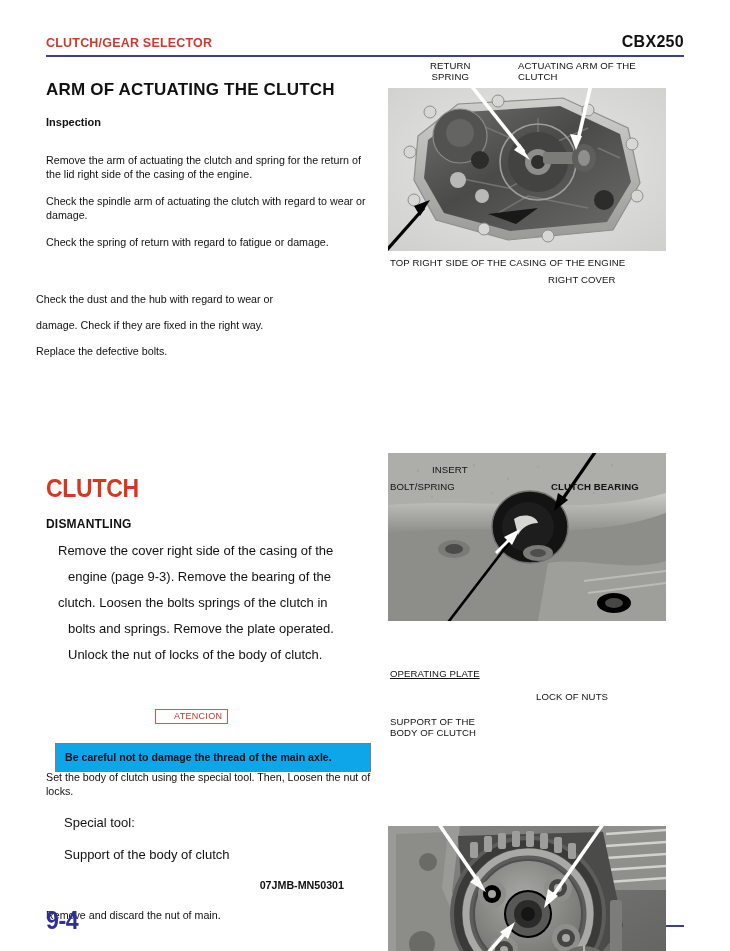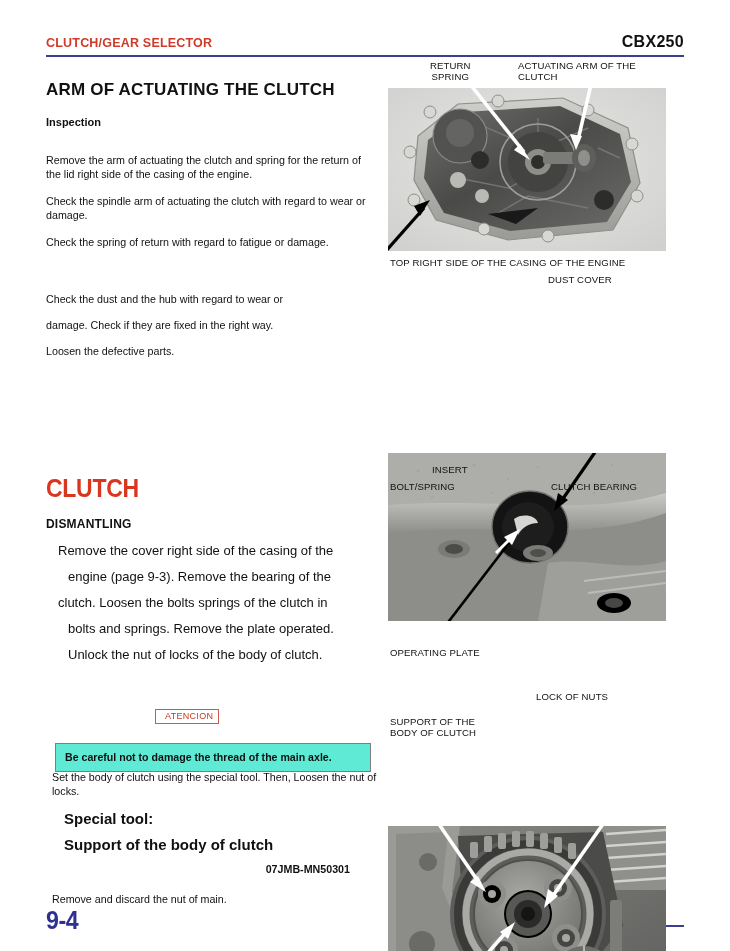--- a/index.html
+++ b/index.html
@@ -74,21 +74,21 @@
     margin: 0 0 14px 0;
   }
   .para-wide {
     font-size: 10.7px;
     line-height: 26px;
     margin: 0;
   }
 
   .block-dust {
     position: absolute;
-    left: 46px; top: 286px;
+    left: 36px; top: 286px;
     width: 330px;
   }
 
   
   .clutch-block {
     position: absolute;
     left: 46px; top: 474px;
     width: 330px;
   }
   .h-clutch {
@@ -121,45 +121,45 @@
 
   
   .atencion {
     position: absolute;
     left: 155px; top: 709px;
     border: 1px solid #d05a4a;
     color: #c8371f;
     font-size: 9px;
     font-weight: normal;
     letter-spacing: 0.3px;
-    padding: 1px 5px 2px 9px;
+    padding: 1px 5px 2px 18px;
     background: #ffffff;
   }
   .caution-box {
     position: absolute;
     left: 55px; top: 743px;
     width: 296px;
     border: 1px solid #7d7d7d;
     padding: 7px 9px;
-    background: #5eead4;
+    background: #0ea5e9;
     font-size: 10.6px;
     font-weight: bold;
     line-height: 13px;
   }
 
   .after-caution {
     position: absolute;
-    left: 52px; top: 771px;
+    left: 46px; top: 771px;
     width: 330px;
   }
   .tool-label {
-    font-size: 15px;
-    font-weight: bold;
+    font-size: 13px;
+    font-weight: normal;
     line-height: 13.5px;
-    margin: 12px;
+    margin: 18px;
   }
   .tool-code {
     font-size: 10.7px;
     font-weight: bold;
     text-align: right;
     margin: 10px 0 0 0;
     padding-right: 32px;
   }
   .closing-line {
     font-size: 10.7px;
@@ -228,21 +228,21 @@
     <h2 class="h-section">ARM OF ACTUATING THE CLUTCH</h2>
     <h3 class="h-sub">Inspection</h3>
     <p class="para">Remove the arm of actuating the clutch and spring for the return of the lid right side of the casing of the engine.</p>
     <p class="para">Check the spindle arm of actuating the clutch with regard to wear or damage.</p>
     <p class="para">Check the spring of return with regard to fatigue or damage.</p>
   </div>
 
   <div class="block-dust">
     <div class="para-wide">Check the dust and the hub with regard to wear or</div>
     <div class="para-wide">damage. Check if they are fixed in the right way.</div>
-    <div class="para-wide">Loosen the defective parts.</div>
+    <div class="para-wide">Replace the defective bolts.</div>
   </div>
 
   <div class="clutch-block">
     <h1 class="h-clutch">CLUTCH</h1>
     <h3 class="h-dismantling">DISMANTLING</h3>
   </div>
 
   <div class="dismantle-text">
     <div>Remove the cover right side of the casing of the</div>
     <div class="indent">engine (page 9-3). Remove the bearing of the</div>
@@ -347,21 +347,21 @@
 
       <g>
         <line x1="-10" y1="172" x2="36" y2="120" stroke="#000000" stroke-width="3.2"></line>
         <polygon points="42,112 32,128 26,118" fill="#000000"></polygon>
       </g>
     </svg>
   </div>
 
   <div class="caption" style="left:390px; top:257px;">TOP RIGHT SIDE OF THE CASING OF THE ENGINE</div>
 
-  <div class="callout" style="left:548px; top:274px;">DUST COVER</div>
+  <div class="callout" style="left:548px; top:274px;">RIGHT COVER</div>
 
   <div class="figure photo" style="left:388px; top:290px; width:278px; height:168px;">
     <svg width="278" height="168" viewBox="0 0 278 168" xmlns="http://www.w3.org/2000/svg">
       <defs>
         <linearGradient id="f2bg" x1="0" y1="0" x2="0.3" y2="1">
           <stop offset="0%" stop-color="#b8b8b5"></stop>
           <stop offset="40%" stop-color="#9b9b98"></stop>
           <stop offset="100%" stop-color="#7e7e7b"></stop>
         </linearGradient>
         <linearGradient id="f2band" x1="0" y1="0" x2="0" y2="1">
@@ -419,21 +419,21 @@
       <g>
         <line x1="58" y1="172" x2="124" y2="86" stroke="#000000" stroke-width="2.6"></line>
         <polygon points="132,76 116,84 124,92" fill="#ffffff"></polygon>
         <line x1="108" y1="100" x2="128" y2="80" stroke="#ffffff" stroke-width="3"></line>
       </g>
     </svg>
   </div>
 
   <div class="callout" style="left:432px; top:464px;">INSERT</div>
   <div class="callout" style="left:390px; top:481px;">BOLT/SPRING</div>
-  <div class="callout" style="left:551px; top:481px;">CLUTCH BEARING</div>
+  <div class="callout" style="left:551px; top:481px;font-weight:bold;">CLUTCH BEARING</div>
 
   <div class="figure photo" style="left:388px; top:495px; width:278px; height:173px;">
     <svg width="278" height="173" viewBox="0 0 278 173" xmlns="http://www.w3.org/2000/svg">
       <defs>
         <linearGradient id="f3bg" x1="0" y1="0" x2="1" y2="1">
           <stop offset="0%" stop-color="#888885"></stop>
           <stop offset="100%" stop-color="#5f5f5d"></stop>
         </linearGradient>
         <radialGradient id="f3plate" cx="45%" cy="35%" r="70%">
           <stop offset="0%" stop-color="#a8a8a4"></stop>
@@ -529,18 +529,18 @@
         <polygon points="156,82 160,63 170,70" fill="#ffffff"></polygon>
       </g>
 
       <g>
         <line x1="48" y1="186" x2="120" y2="104" stroke="#ffffff" stroke-width="3.6"></line>
         <polygon points="127,96 112,106 120,113" fill="#ffffff"></polygon>
       </g>
     </svg>
   </div>
 
-  <div class="callout" style="left:390px; top:647px;">OPERATING PLATE</div>
+  <div class="callout" style="left:390px; top:668px;text-decoration:underline;">OPERATING PLATE</div>
   <div class="callout" style="left:390px; top:679px;margin-top:37px;">SUPPORT OF THE
 BODY OF CLUTCH</div>
   <div class="callout" style="left:536px; top:691px;">LOCK OF NUTS</div>
 
 </div>
 
 </body></html>

